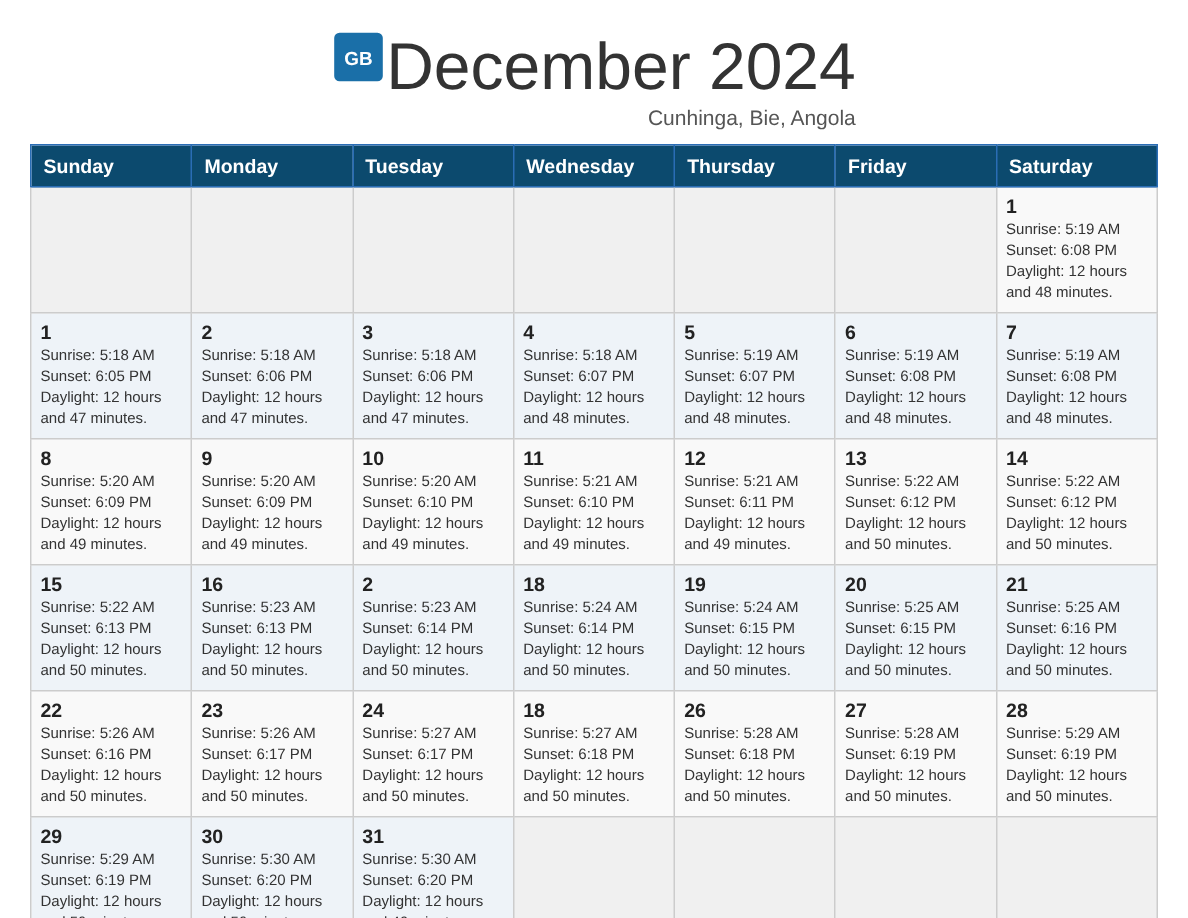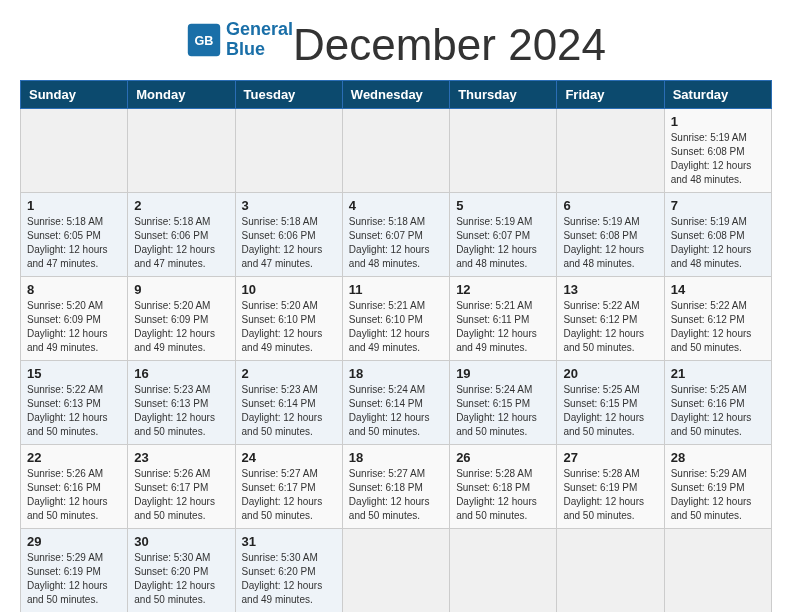--- a/index.html
+++ b/index.html
@@ -92,29 +92,24 @@
   </style>
 </head>
 <body>
 
 <div class="header">
   <div class="logo">
     <svg class="logo-icon" viewBox="0 0 40 40">
       <rect x="2" y="2" width="36" height="36" rx="4" fill="#1a6fa8"></rect>
       <text x="20" y="26" font-size="14" font-weight="bold" fill="white" text-anchor="middle" font-family="Arial">GB</text>
     </svg>
-    <div>
-      <div class="logo-text">
-        <span>General</span><br>
-        <span>Blue</span>
-      </div>
-    </div>
   </div>
   <div class="title-block">
     <div class="month-title">December 2024</div>
+    <div class="subtitle">Cunhinga, Bie, Angola</div>
   </div>
 </div>
 
 <table class="calendar">
   <thead>
     <tr>
     <th>Sunday</th>
         <th>Monday</th>
         <th>Tuesday</th>
         <th>Wednesday</th>

